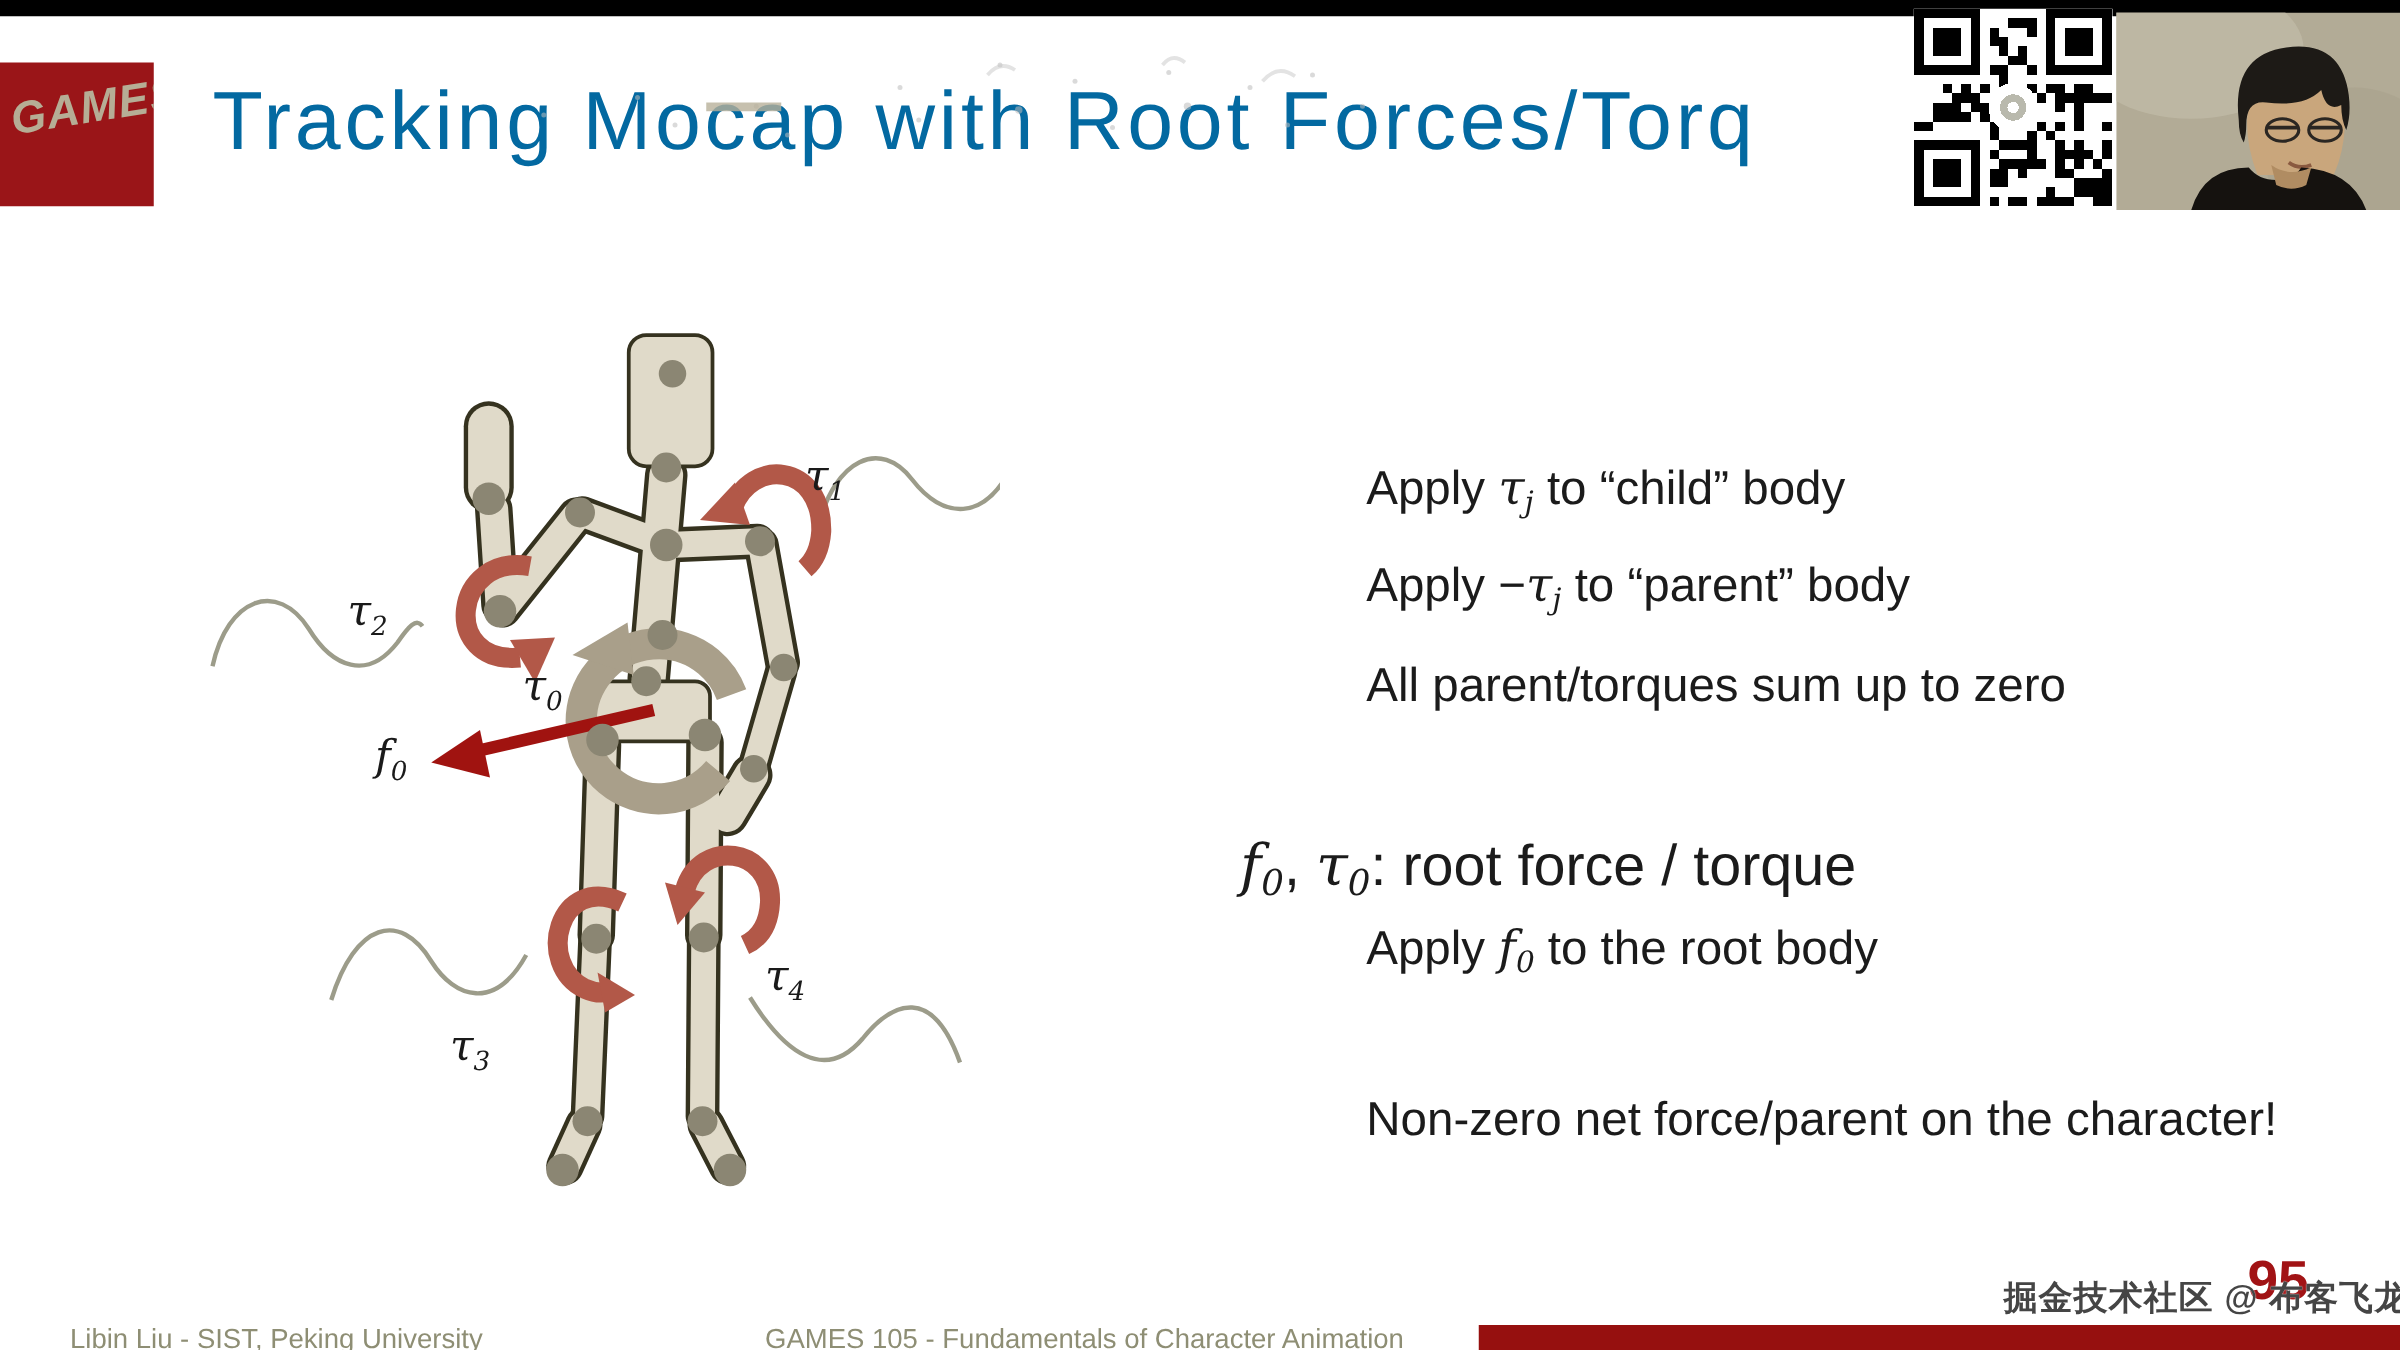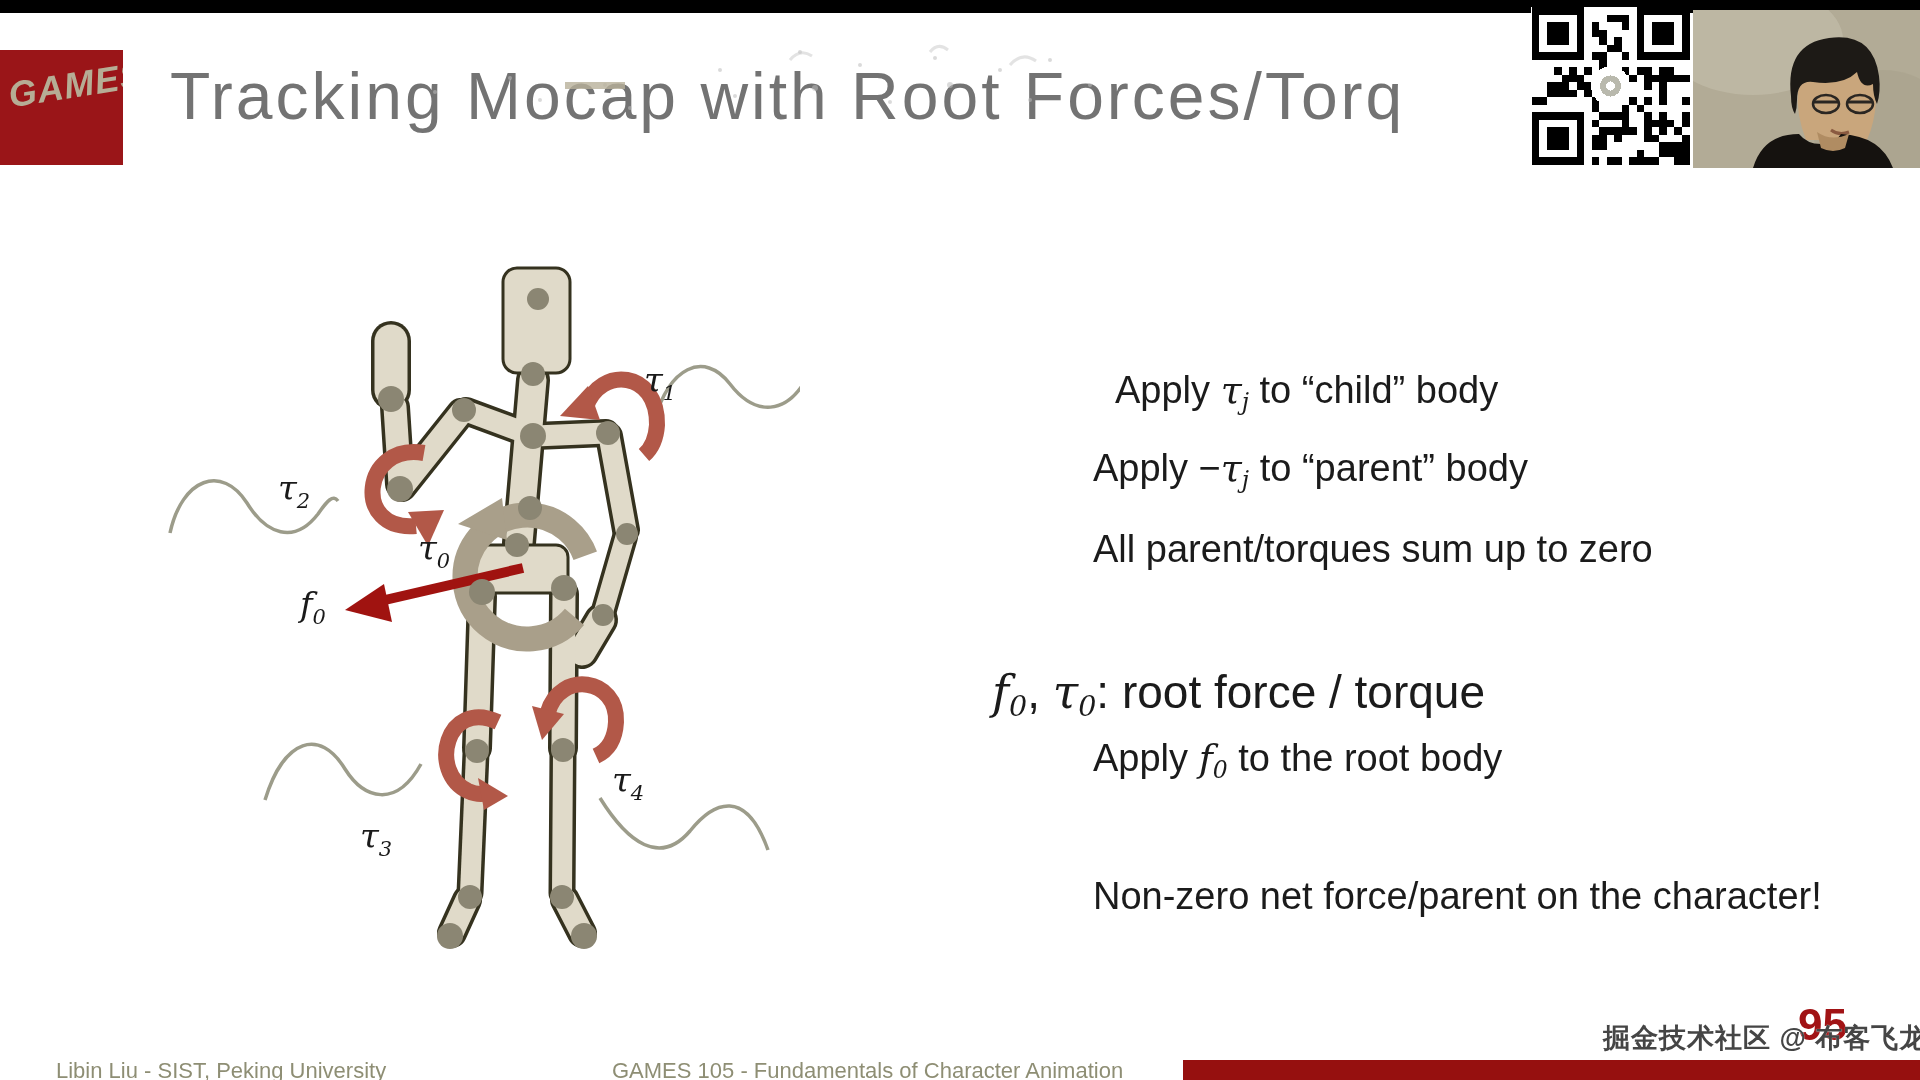--- a/index.html
+++ b/index.html
@@ -3,21 +3,21 @@
 <meta charset="utf-8">
 <style>
   html,body{margin:0;padding:0;background:#222;}
   .slide{position:relative;width:1920px;height:1080px;background:#ffffff;overflow:hidden;
          font-family:"Liberation Sans","DejaVu Sans",sans-serif;color:#161616;}
   .topbar{position:absolute;left:0;top:0;width:1920px;height:13px;background:#000;}
   .logo-box{position:absolute;left:0;top:50px;width:123px;height:115px;background:#9a1518;overflow:hidden;}
   .logo-box span{position:absolute;left:8px;top:14px;display:block;transform:rotate(-9deg);
                  font-weight:bold;font-style:italic;font-size:36px;letter-spacing:1px;color:#b6ad95;white-space:nowrap;}
   .title{position:absolute;left:170px;top:58px;font-size:66px;letter-spacing:3px;white-space:nowrap;
-         color:#737373;font-weight:400;z-index:2;}
+         color:#0369a1;font-weight:400;z-index:2;}
   .speckles{position:absolute;left:390px;top:30px;z-index:3;pointer-events:none;}
   .qr{position:absolute;left:1531px;top:7px;width:159px;height:158px;background:#fff;z-index:5;}
   .webcam{position:absolute;left:1693px;top:10px;width:227px;height:158px;z-index:5;}
   .figure{position:absolute;left:120px;top:190px;z-index:1;}
   .rc-line{position:absolute;white-space:nowrap;z-index:2;}
   .rc-h{font-size:46px;color:#1b1b1b;}
   .rc-b{font-size:38px;color:#1b1b1b;}
   .math{font-family:"DejaVu Serif","Liberation Serif",serif;font-style:italic;}
   sub.msub{font-family:"DejaVu Serif","Liberation Serif",serif;font-style:italic;
            font-size:0.62em;vertical-align:-0.28em;line-height:0;}
@@ -300,21 +300,21 @@
     </g>
 
     <text class="flabel" x="418" y="560"><tspan>τ</tspan><tspan class="ssub" dy="8">0</tspan></text>
     <text class="flabel" x="644" y="392"><tspan>τ</tspan><tspan class="ssub" dy="8">1</tspan></text>
     <text class="flabel" x="278" y="500"><tspan>τ</tspan><tspan class="ssub" dy="8">2</tspan></text>
     <text class="flabel" x="360" y="848"><tspan>τ</tspan><tspan class="ssub" dy="8">3</tspan></text>
     <text class="flabel" x="612" y="792"><tspan>τ</tspan><tspan class="ssub" dy="8">4</tspan></text>
     <text class="flabel" x="300" y="616"><tspan>f</tspan><tspan class="ssub" dy="8">0</tspan></text>
   </svg>
 
-  <div class="rc-line rc-b" style="left:1093px;top:368px;margin-left:22px;">Apply <span class="math">τ</span><sub class="msub">j</sub> to “child” body</div>
+  <div class="rc-line rc-b" style="left:1093px;top:368px;">Apply <span class="math">τ</span><sub class="msub">j</sub> to “child” body</div>
   <div class="rc-line rc-b" style="left:1093px;top:446px;">Apply −<span class="math">τ</span><sub class="msub">j</sub> to “parent” body</div>
   <div class="rc-line rc-b" style="left:1093px;top:528px;">All parent/torques sum up to zero</div>
   <div class="rc-line rc-h" style="left:992px;top:649px;margin-top:16px;"><span class="math">f</span><sub class="msub">0</sub>, <span class="math">τ</span><sub class="msub">0</sub>: root force / torque</div>
   <div class="rc-line rc-b" style="left:1093px;top:736px;">Apply <span class="math">f</span><sub class="msub">0</sub> to the root body</div>
   <div class="rc-line rc-b" style="left:1093px;top:875px;">Non-zero net force/parent on the character!</div>
 
   <div class="footer-text" style="left:56px;top:1058px;">Libin Liu - SIST, Peking University</div>
   <div class="footer-text" style="left:612px;top:1058px;">GAMES 105 - Fundamentals of Character Animation</div>
   <div class="progress-bar"></div>
   <div class="page-number">95</div>

